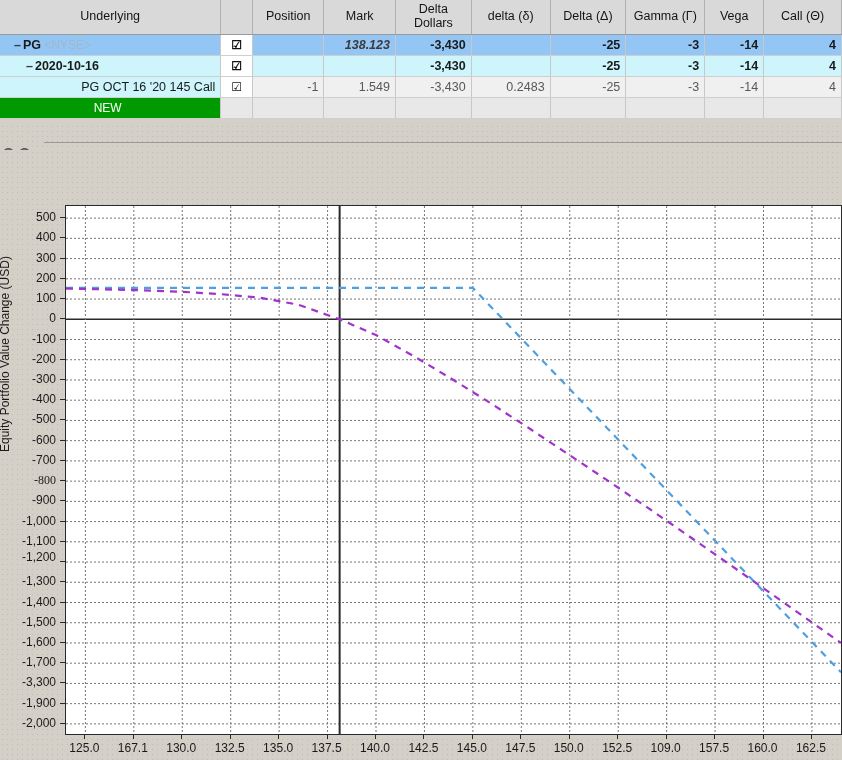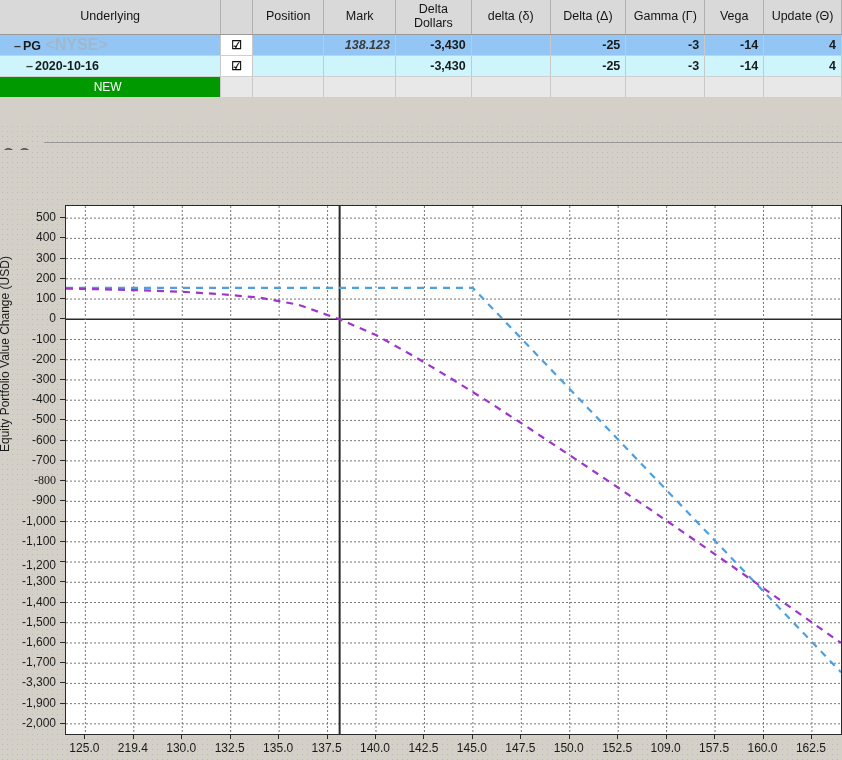--- a/index.html
+++ b/index.html
@@ -50,21 +50,21 @@
   .dotted {
     background-image: radial-gradient(#b8b8b8 0.6px, transparent 0.7px);
     background-size: 4px 4px;
   }
   tr.row-all td.dotted {
     background-image: radial-gradient(#b0b0b0 0.6px, transparent 0.7px);
     background-color: #7d7d7d;
     background-size: 4px 4px;
   }
   .chk { font-size: 12px; color: #111; }
-  .exch { color: #9fb8cc; font-weight: bold; font-size: 16px; margin-top: 16px; }
+  .exch { color: #9fb8cc; font-weight: normal; font-size: 12px; margin-top: 16px; }
   .mark-italic { font-style: italic; font-weight: bold; color: #3c3c3c; }
   .twig { color:#3a3a3a; font-weight:bold; margin-right:2px; }
 
   
   .splitter {
     position: absolute; left: 0; top: 124px; width: 842px; height: 26px;
     background: #d4d0c8;
     background-image: radial-gradient(#bcbcbc 0.6px, transparent 0.7px);
     background-size: 5px 5px;
   }
@@ -162,21 +162,21 @@
       <tr>
         <th>Underlying</th>
         <th></th>
         <th>Position</th>
         <th>Mark</th>
         <th>Delta Dollars</th>
         <th>delta (δ)</th>
         <th>Delta (Δ)</th>
         <th>Gamma (Γ)</th>
         <th>Vega</th>
-        <th>Update (Θ)</th>
+        <th>Call (Θ)</th>
       </tr>
     </thead>
     <tbody id="tbody">
         <tr class="row-sym">
           <td class="name-cell" style="padding-left: 14px;"><span class="twig">–</span><span>PG</span><span class="exch"> &lt;NYSE&gt;</span></td>
           <td class="ctr" style="background: rgb(255, 255, 255);"><span class="chk">☑</span></td>
           <td class="num dotted"></td>
           <td class="num"><span class="mark-italic">138.123</span></td>
           <td class="num">-3,430</td>
           <td class="num dotted"></td>
@@ -185,20 +185,32 @@
           <td class="num">-14</td>
           <td class="num">4</td>
         </tr>
         <tr class="row-exp">
           <td class="name-cell" style="padding-left: 26px; margin-left: 28px;"><span class="twig">–</span><span>2020-10-16</span></td>
           <td class="ctr" style="background: rgb(255, 255, 255);"><span class="chk">☑</span></td>
           <td class="num dotted"></td>
           <td class="num dotted"></td>
           <td class="num">-3,430</td>
           <td class="num dotted"></td>
+          <td class="num">-25</td>
+          <td class="num">-3</td>
+          <td class="num">-14</td>
+          <td class="num">4</td>
+        </tr>
+        <tr class="row-opt">
+          <td class="name-cell" style="padding-left: 0px; text-align: right;"><span>PG OCT 16 '20 145 Call</span></td>
+          <td class="ctr" style="background: rgb(255, 255, 255);"><span class="chk">☑</span></td>
+          <td class="num">-1</td>
+          <td class="num">1.549</td>
+          <td class="num">-3,430</td>
+          <td class="num">0.2483</td>
           <td class="num">-25</td>
           <td class="num">-3</td>
           <td class="num">-14</td>
           <td class="num">4</td>
         </tr>
         <tr class="row-new">
           <td class="name-cell" style="padding-left: 0px; text-align: center;"><span>NEW</span></td>
           <td class="ctr dotted" style="background: rgb(232, 232, 232);"></td>
           <td class="num dotted"></td>
           <td class="num dotted"></td>
@@ -265,21 +277,21 @@
         <div class="ytick" style="top: 262.897px; left: 0px; width: 56px;">-700</div>
         <div class="ytickmark" style="top: 262.897px;"></div>
         <div class="ytick" style="top: 283.126px; left: 0px; width: 56px; font-family: Liberation Serif, serif;">-800</div>
         <div class="ytickmark" style="top: 283.126px;"></div>
         <div class="ytick" style="top: 303.356px; left: 0px; width: 56px;">-900</div>
         <div class="ytickmark" style="top: 303.356px;"></div>
         <div class="ytick" style="top: 323.586px; left: 0px; width: 56px;">-1,000</div>
         <div class="ytickmark" style="top: 323.586px;"></div>
         <div class="ytick" style="top: 343.816px; left: 0px; width: 56px;">-1,100</div>
         <div class="ytickmark" style="top: 343.816px;"></div>
-        <div class="ytick" style="top: 368px; left: 0px; width: 56px;">-1,200</div>
+        <div class="ytick" style="top: 360px; left: 0px; width: 56px;">-1,200</div>
         <div class="ytickmark" style="top: 364.046px;"></div>
         <div class="ytick" style="top: 384.276px; left: 0px; width: 56px;">-1,300</div>
         <div class="ytickmark" style="top: 384.276px;"></div>
         <div class="ytick" style="top: 404.506px; left: 0px; width: 56px;">-1,400</div>
         <div class="ytickmark" style="top: 404.506px;"></div>
         <div class="ytick" style="top: 424.736px; left: 0px; width: 56px;">-1,500</div>
         <div class="ytickmark" style="top: 424.736px;"></div>
         <div class="ytick" style="top: 444.966px; left: 0px; width: 56px;">-1,600</div>
         <div class="ytickmark" style="top: 444.966px;"></div>
         <div class="ytick" style="top: 465.195px; left: 0px; width: 56px;">-1,700</div>
@@ -287,21 +299,21 @@
         <div class="ytick" style="top: 485.425px; left: 0px; width: 56px;">-3,300</div>
         <div class="ytickmark" style="top: 485.425px;"></div>
         <div class="ytick" style="top: 505.655px; left: 0px; width: 56px;">-1,900</div>
         <div class="ytickmark" style="top: 505.655px;"></div>
         <div class="ytick" style="top: 525.885px; left: 0px; width: 56px;">-2,000</div>
         <div class="ytickmark" style="top: 525.885px;"></div>
       </div>
     <div id="xticks">
         <div class="xtick" style="left: 84.375px; top: 544px;">125.0</div>
         <div class="xtickmark" style="left: 84.375px; top: 537px;"></div>
-        <div class="xtick" style="left: 132.812px; top: 544px;">219.4</div>
+        <div class="xtick" style="left: 132.812px; top: 544px;">167.1</div>
         <div class="xtickmark" style="left: 132.812px; top: 537px;"></div>
         <div class="xtick" style="left: 181.25px; top: 544px;">130.0</div>
         <div class="xtickmark" style="left: 181.25px; top: 537px;"></div>
         <div class="xtick" style="left: 229.688px; top: 544px;">132.5</div>
         <div class="xtickmark" style="left: 229.688px; top: 537px;"></div>
         <div class="xtick" style="left: 278.125px; top: 544px;">135.0</div>
         <div class="xtickmark" style="left: 278.125px; top: 537px;"></div>
         <div class="xtick" style="left: 326.562px; top: 544px;">137.5</div>
         <div class="xtickmark" style="left: 326.562px; top: 537px;"></div>
         <div class="xtick" style="left: 375px; top: 544px;">140.0</div>

